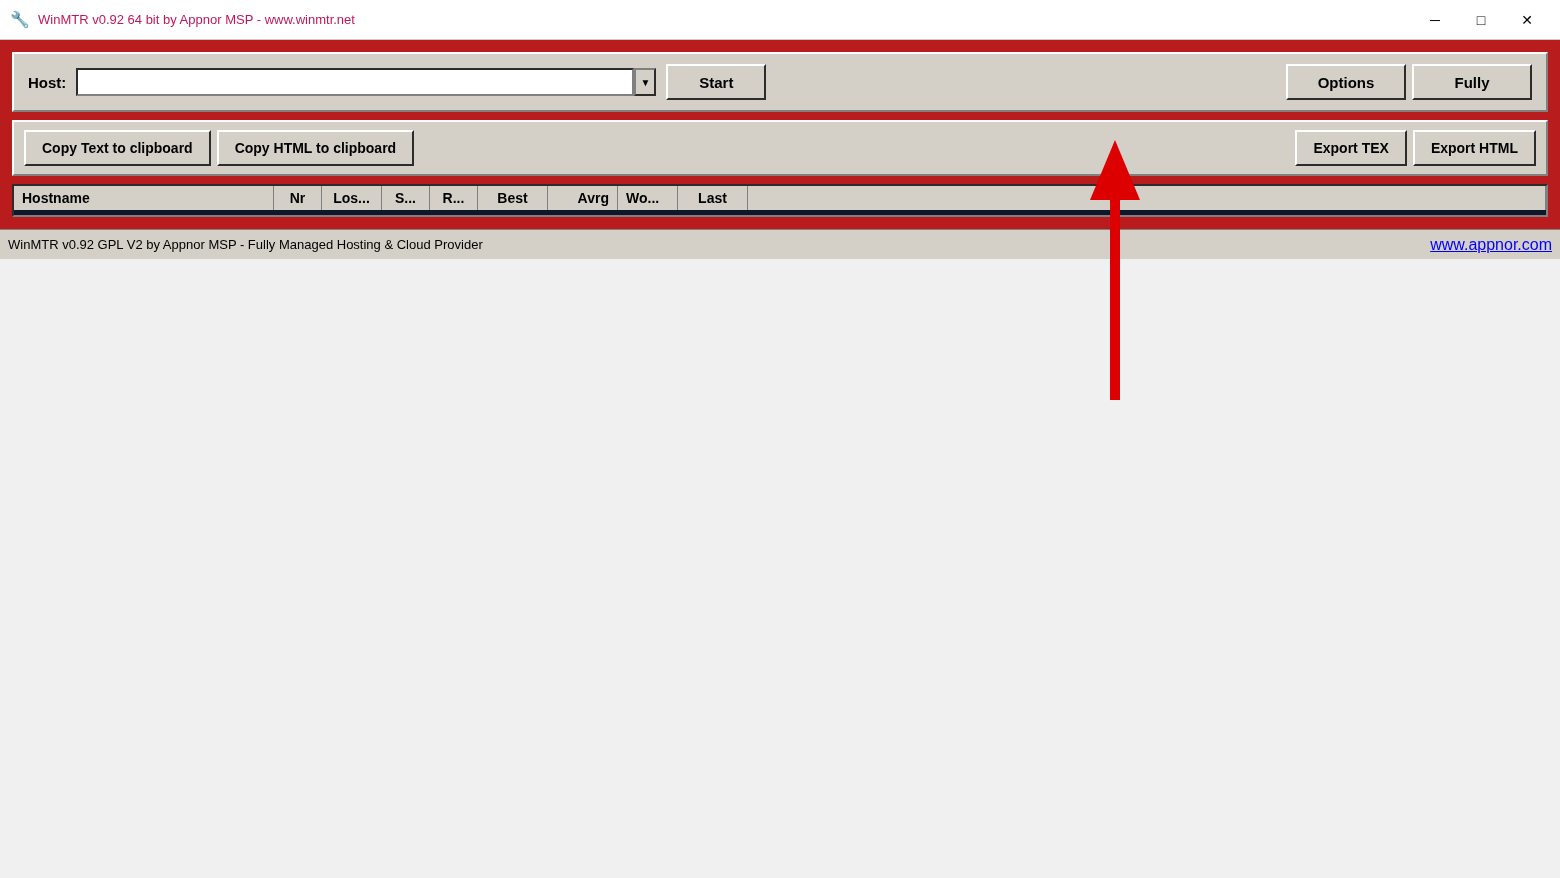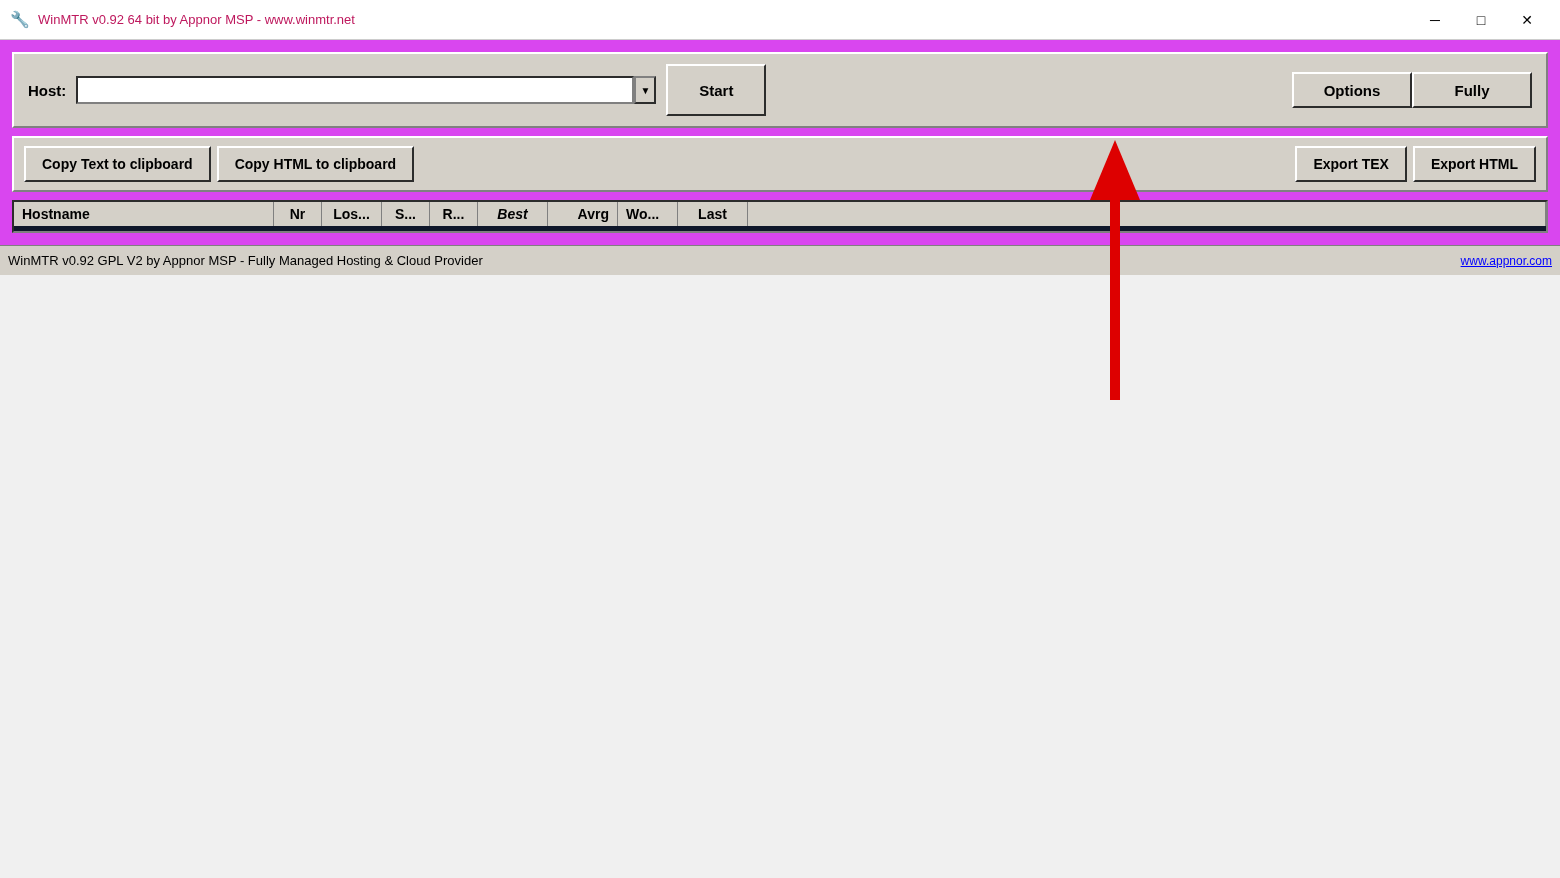--- a/index.html
+++ b/index.html
@@ -65,21 +65,21 @@
       font-size: 14px;
       display: flex;
       align-items: center;
       justify-content: center;
       color: #000;
     }
 
     
     .main-content {
       flex: 1;
-      background: #d946ef;
+      background: #b91c1c;
       padding: 12px;
       display: flex;
       flex-direction: column;
       gap: 8px;
     }
 
     
     .top-section {
       background: #d4d0c8;
       border: 2px solid #808080;
@@ -118,34 +118,35 @@
       background: #d4d0c8;
       border: 2px outset #808080;
       cursor: pointer;
       display: flex;
       align-items: center;
       justify-content: center;
       font-size: 10px;
     }
 
     .start-btn {
-      height: 52px;
+      height: 36px;
       min-width: 100px;
       background: #d4d0c8;
       border: 2px outset #fff;
       border-right-color: #808080;
       border-bottom-color: #808080;
       cursor: pointer;
       font-size: 15px;
       font-weight: bold;
       padding: 8px 20px;
     }
 
     .right-buttons {
       display: flex;
+      gap: 6px;
       margin-left: auto;
     }
 
     .options-btn, .exit-btn {
       height: 36px;
       min-width: 120px;
       background: #d4d0c8;
       border: 2px outset #fff;
       border-right-color: #808080;
       border-bottom-color: #808080;
@@ -206,21 +207,21 @@
       font-size: 14px;
       border-right: 1px solid #808080;
       white-space: nowrap;
     }
 
     .col-hostname { flex: 0 0 260px; }
     .col-nr       { flex: 0 0 48px; text-align: center; }
     .col-los      { flex: 0 0 60px; text-align: center; }
     .col-s        { flex: 0 0 48px; text-align: center; }
     .col-r        { flex: 0 0 48px; text-align: center; }
-    .col-best     { flex: 0 0 70px; text-align: center; font-style: italic; }
+    .col-best     { flex: 0 0 70px; text-align: center; }
     .col-avrg     { flex: 0 0 70px; text-align: right; }
     .col-wo       { flex: 0 0 60px; text-align: left; }
     .col-last     { flex: 0 0 70px; text-align: center; }
     .col-extra    { flex: 1; }
 
     .table-body {
       flex: 1;
       background: #fff;
     }
 
@@ -234,21 +235,21 @@
       padding: 1px 8px;
       flex-shrink: 0;
       justify-content: space-between;
     }
 
     .status-text {
       font-size: 13px;
     }
 
     .status-link {
-      font-size: 12px;
+      font-size: 16px;
       color: #0000ff;
       text-decoration: underline;
       cursor: pointer;
     }
 
     .app-container {
       position: relative;
       width: 1560px;
       height: 878px;
     }

